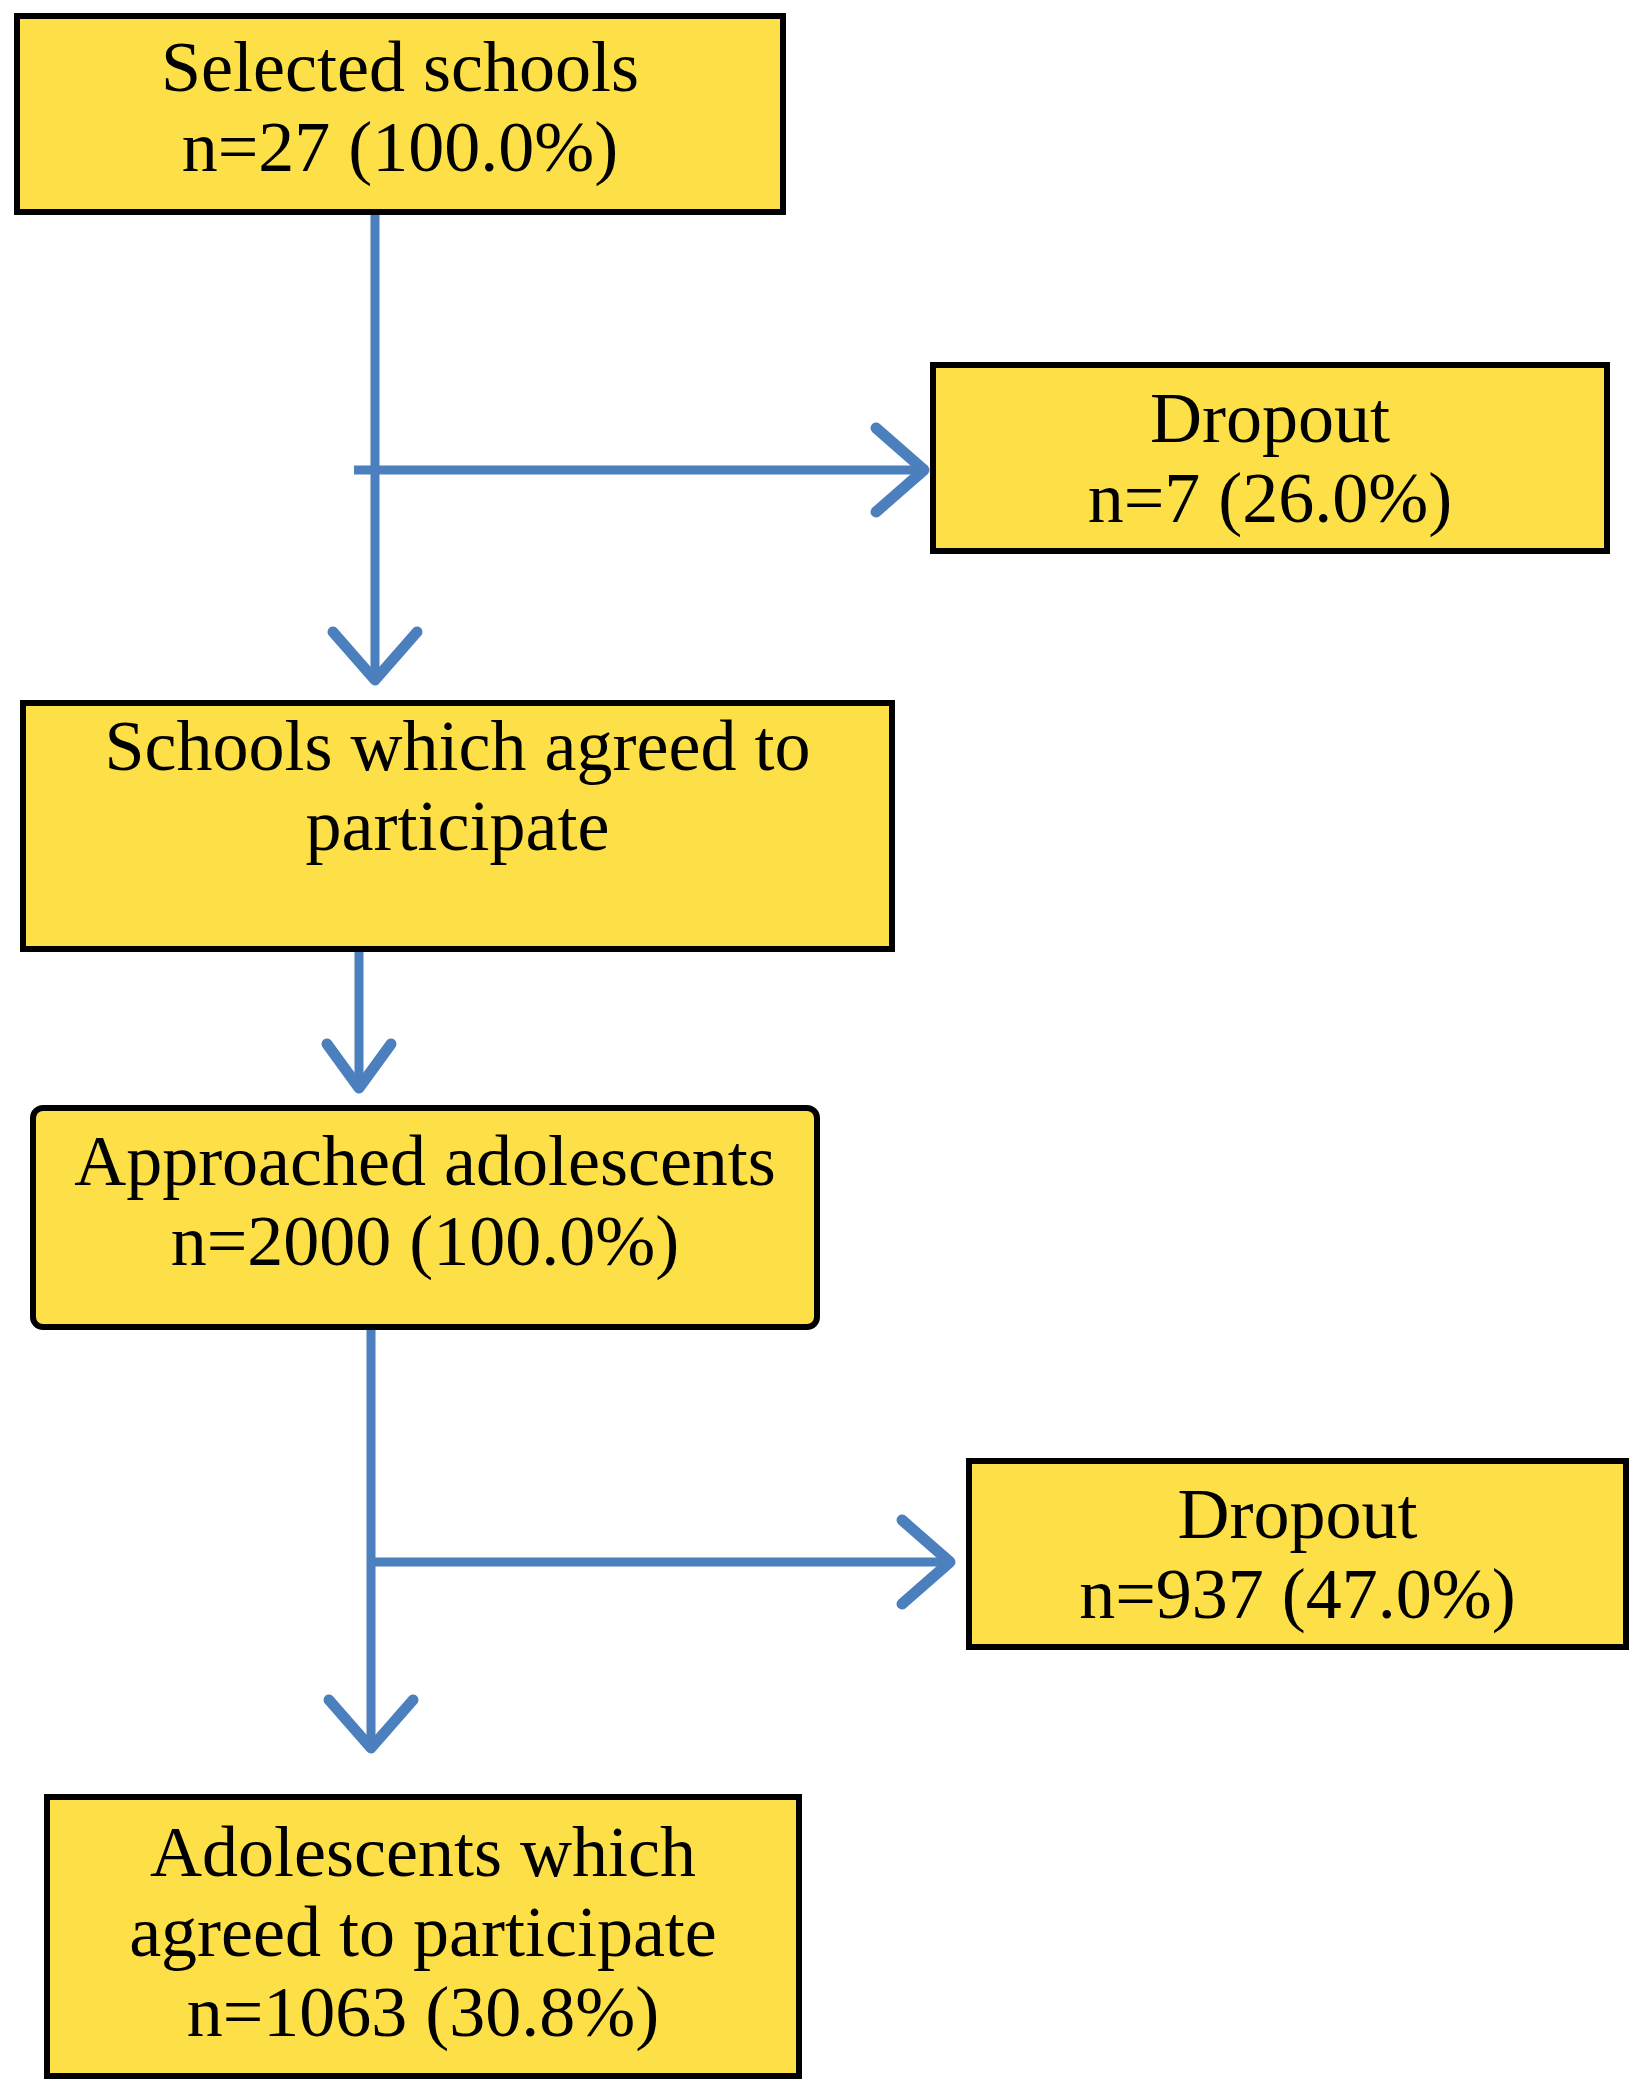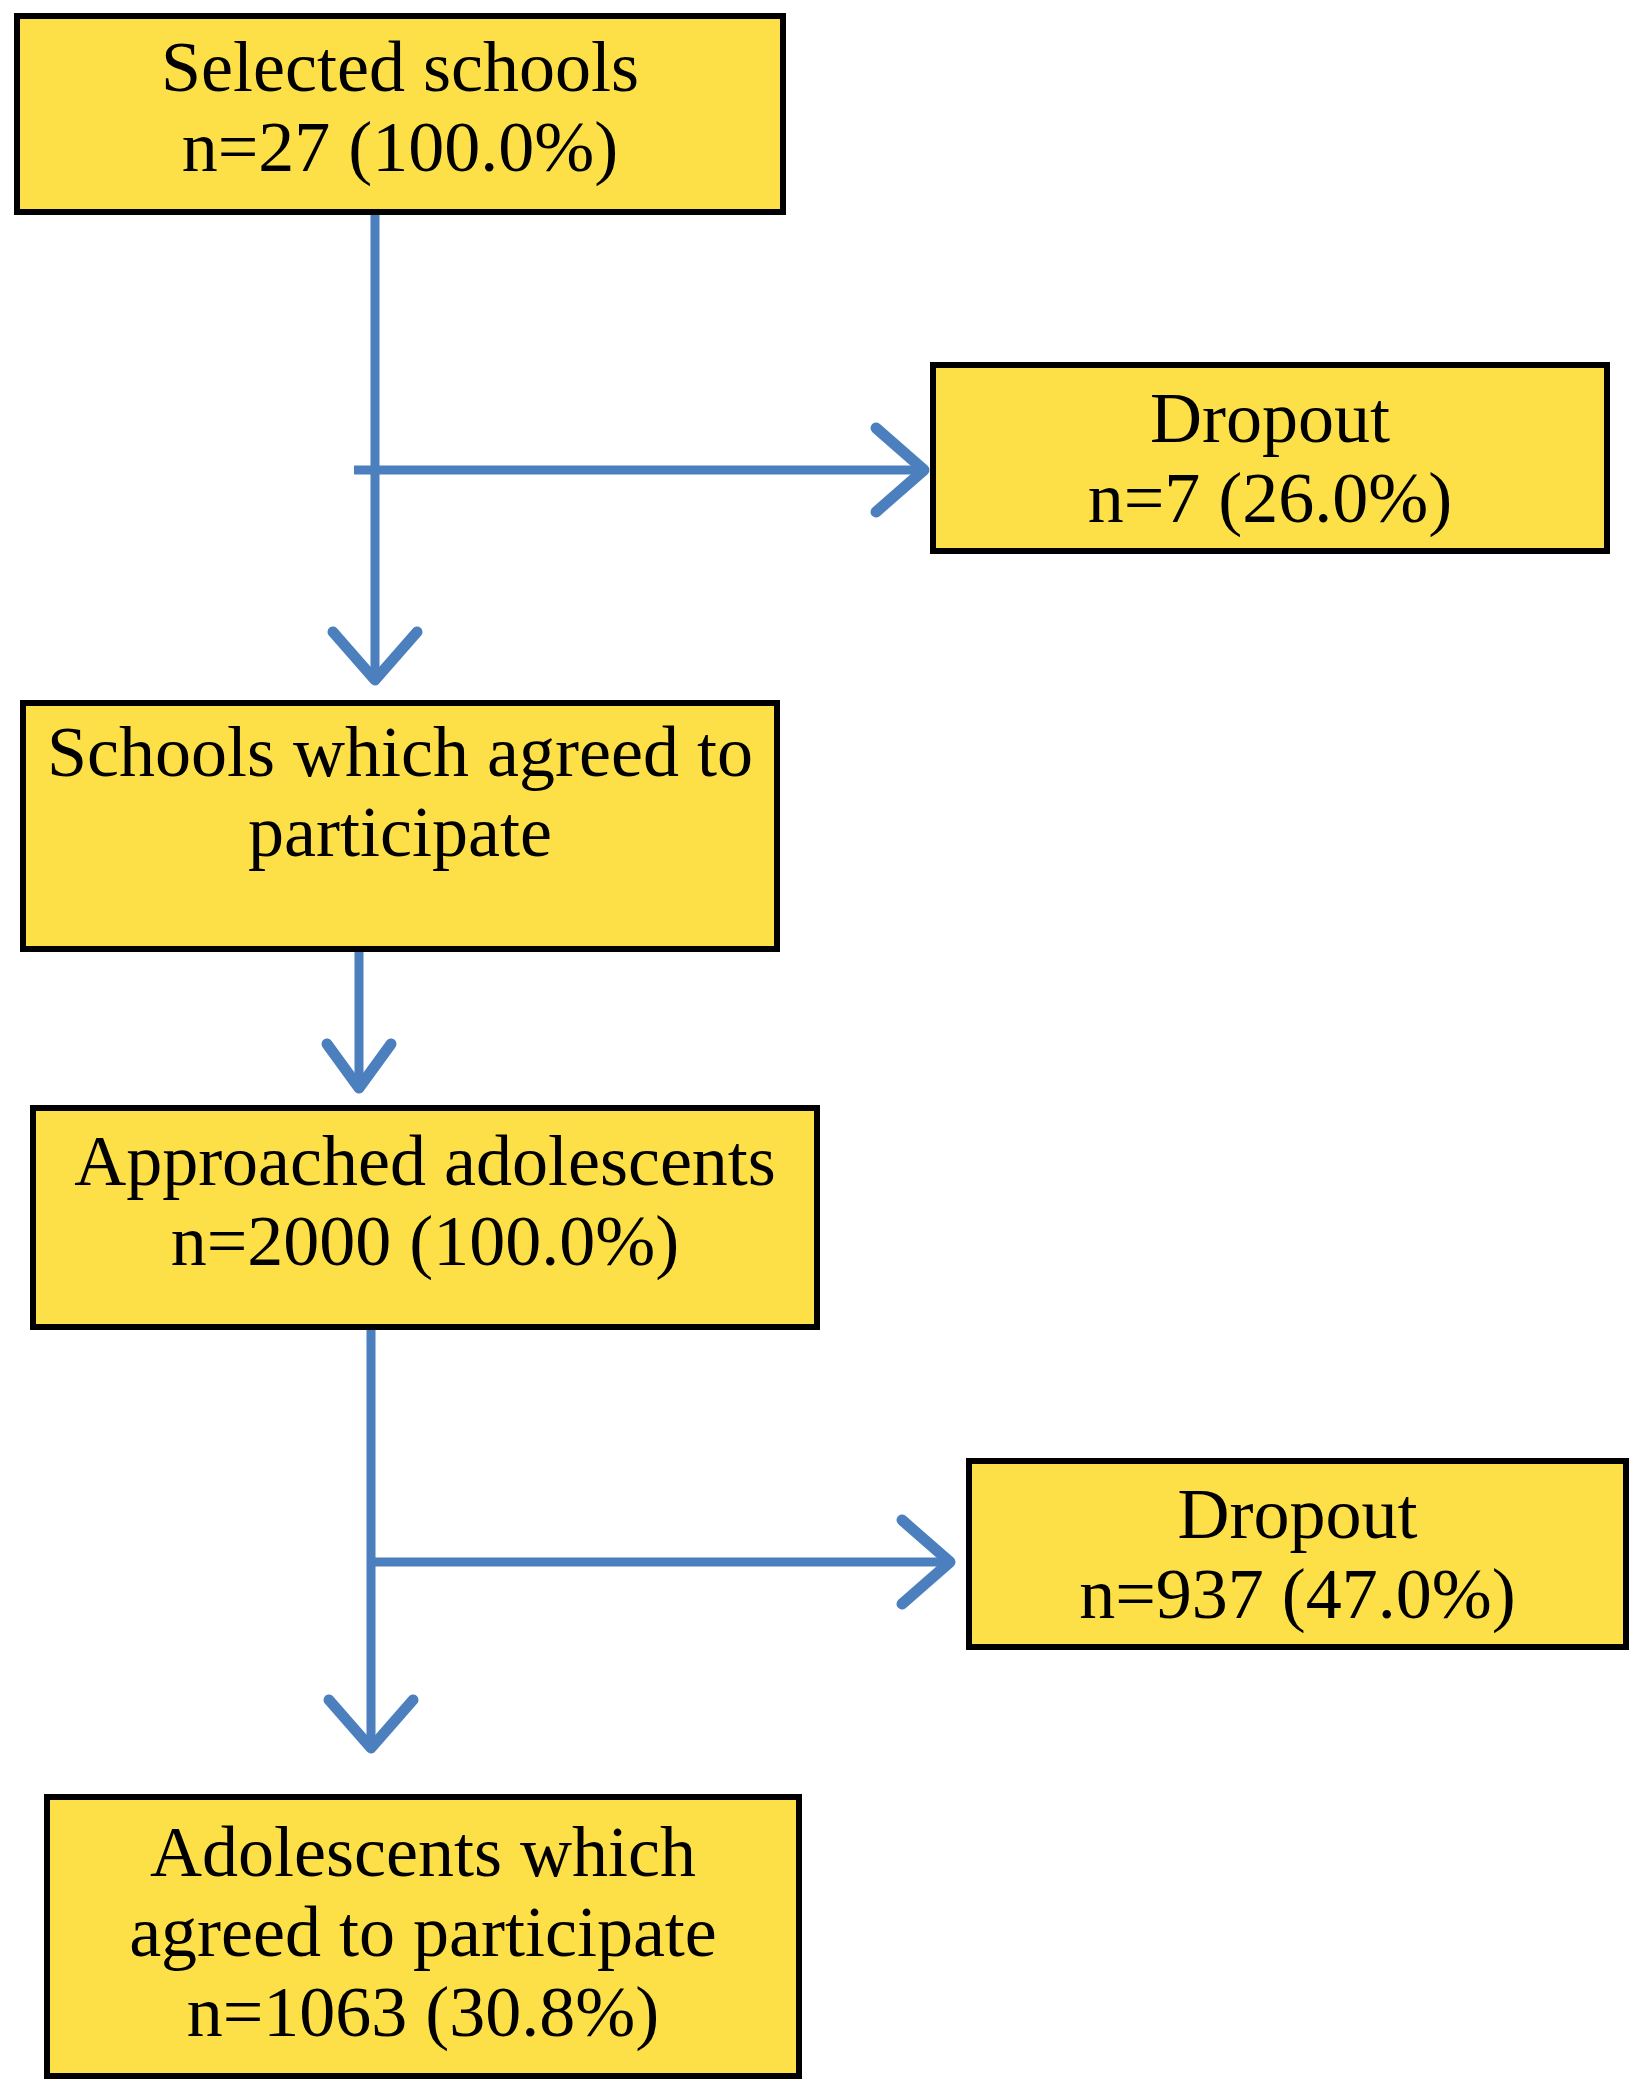--- a/index.html
+++ b/index.html
@@ -32,22 +32,22 @@
     text-align: center;
     font-size: 72px;
     line-height: 80px;
   }
   .node .line {
     white-space: nowrap;
   }
   
   #node-selected-schools      { left: 14px;  top: 13px;   width: 772px; height: 202px; padding-top: 8px;  }
   #node-dropout-schools       { left: 930px; top: 362px;  width: 680px; height: 192px; padding-top: 10px; }
-  #node-schools-agreed        { left: 20px;  top: 700px;  width: 760px; height: 252px; padding-top: 6px;  }
-  #node-approached-adolescents{ left: 30px;  top: 1105px; width: 790px; height: 225px; padding-top: 10px; }
+  #node-schools-agreed        { left: 20px;  top: 700px;  width: 875px; height: 252px; padding-top: 0px;  }
+  #node-approached-adolescents{ left: 30px;  top: 1105px; width: 790px; height: 225px; padding-top: 10px; border-radius: 13px; }
   #node-dropout-adolescents   { left: 966px; top: 1458px; width: 663px; height: 192px; padding-top: 10px; }
   #node-adolescents-agreed    { left: 44px;  top: 1794px; width: 758px; height: 285px; padding-top: 12px; }
 
   .arrow-shaft {
     fill: none;
     stroke-width: 9;
     stroke-linecap: butt;
   }
   .arrow-head {
     fill: none;

